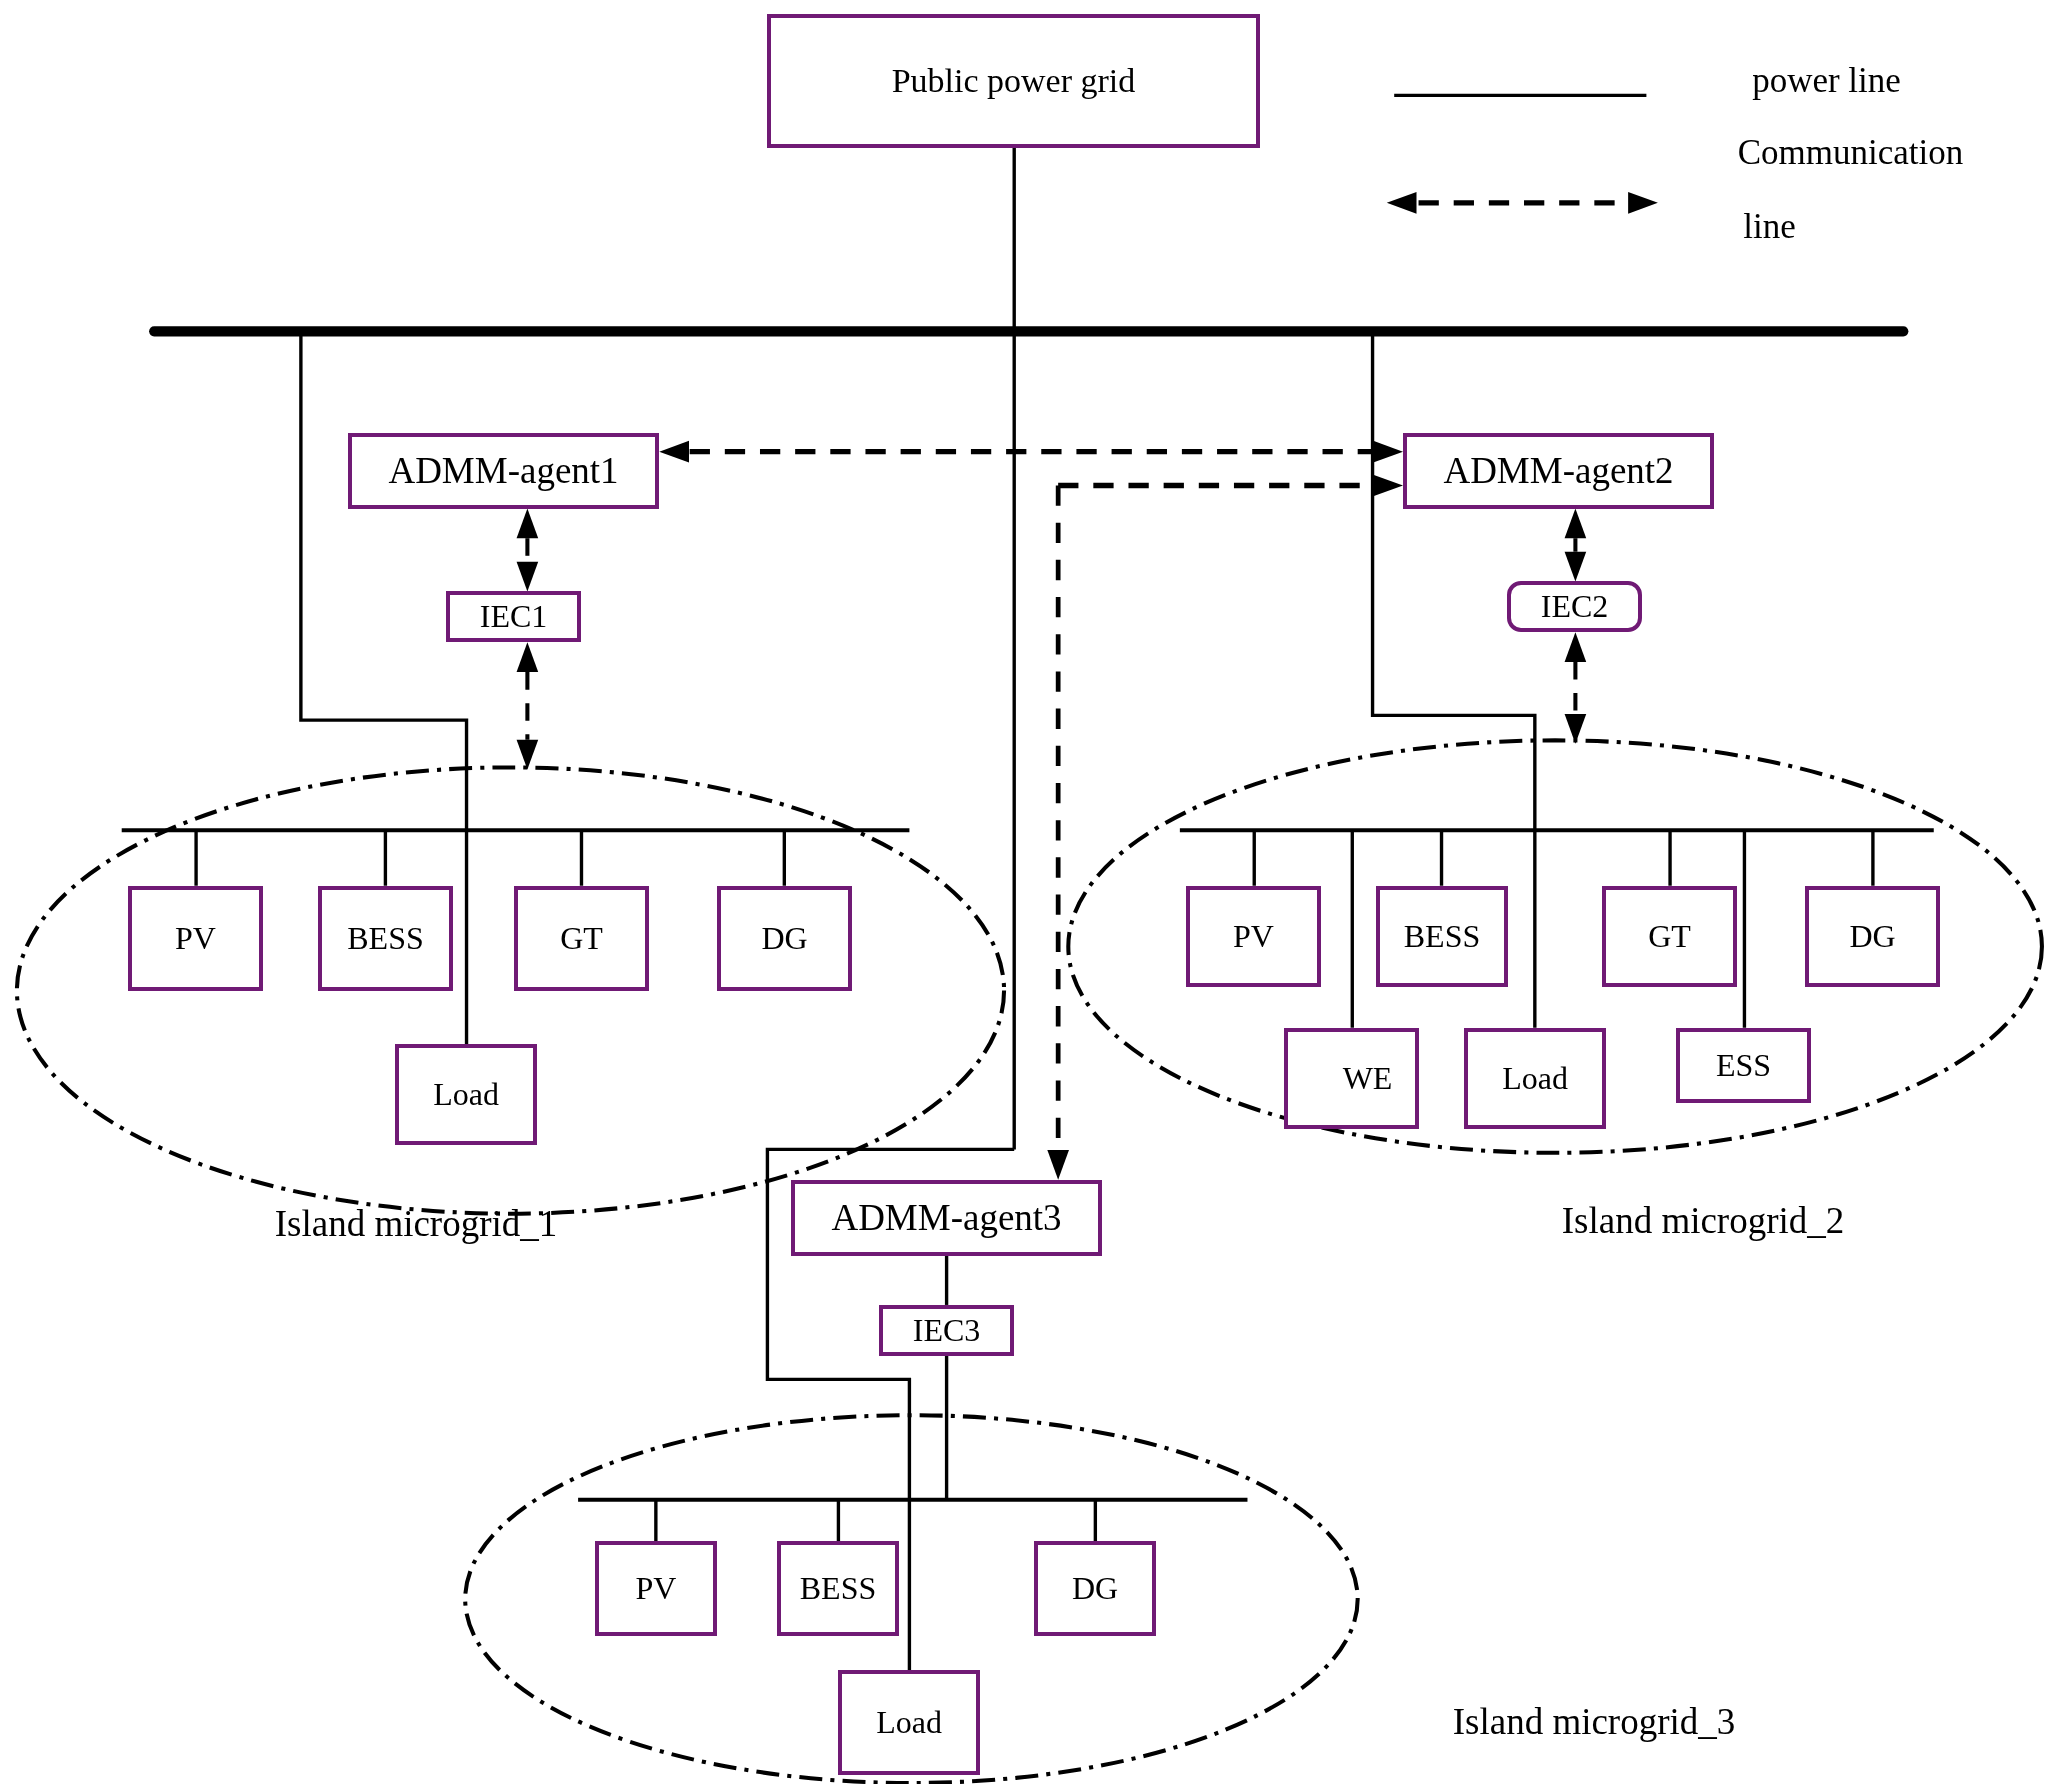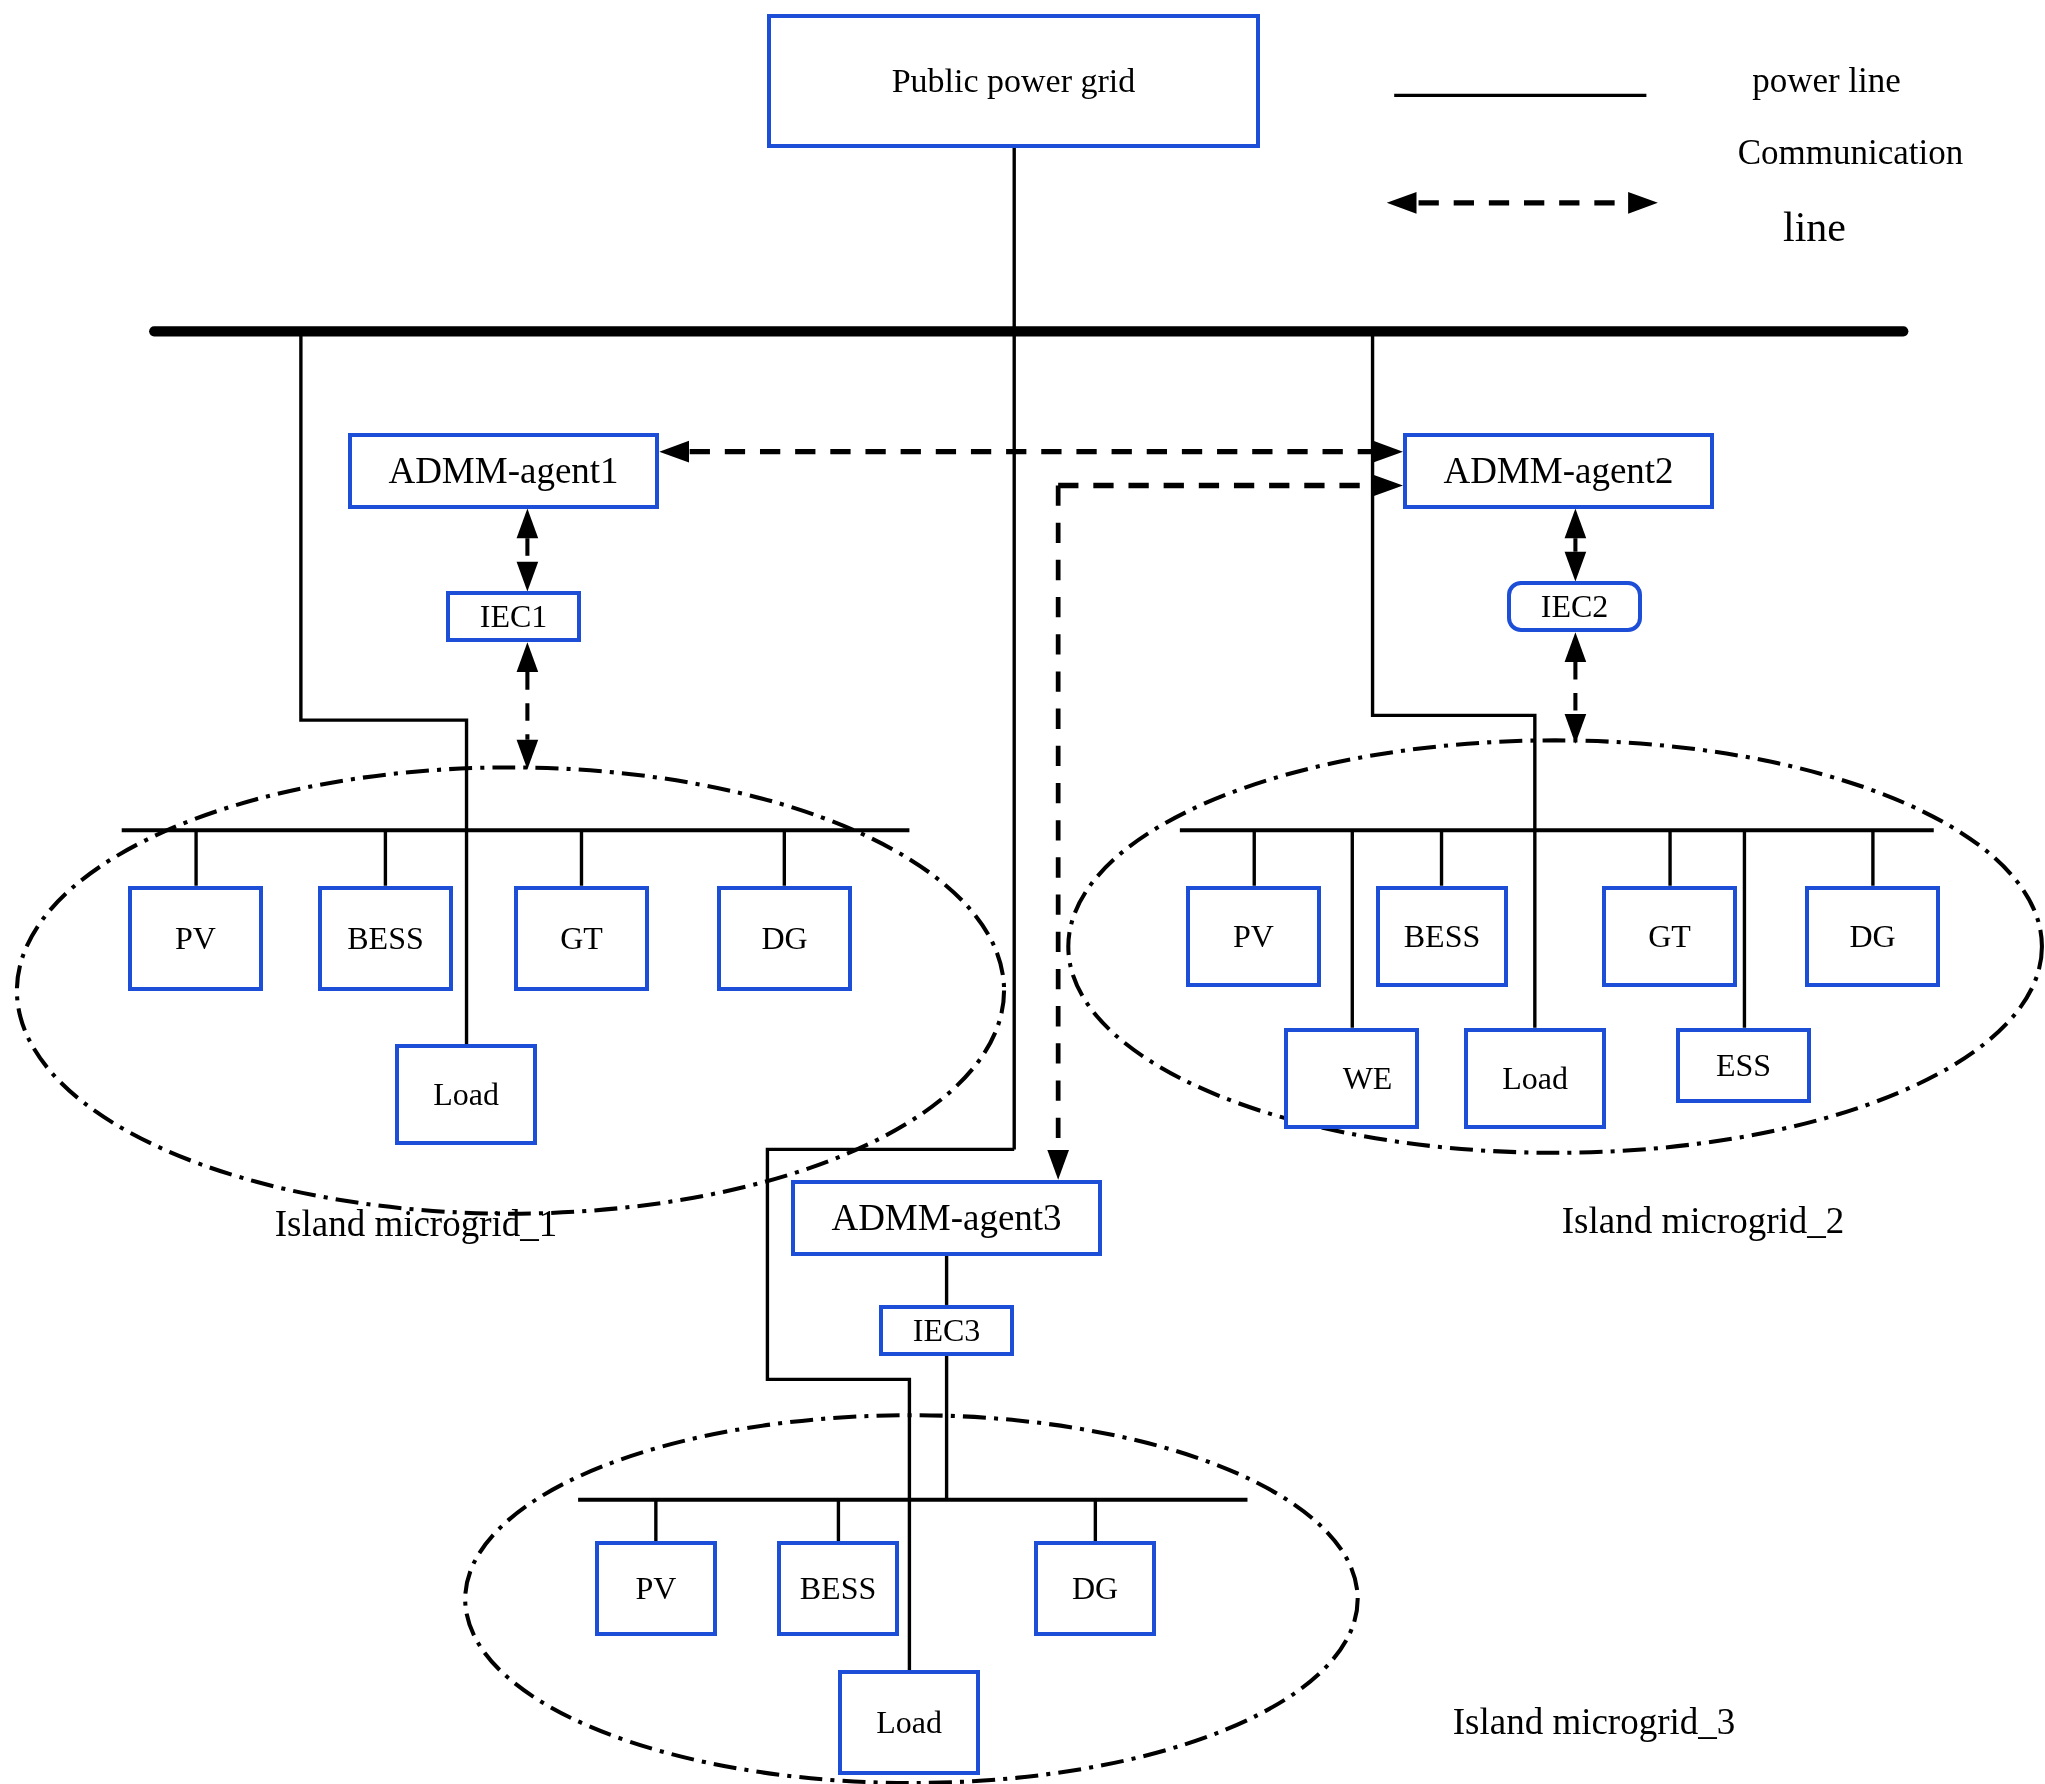--- a/index.html
+++ b/index.html
@@ -9,21 +9,21 @@
     background:#ffffff;
     font-family:"Liberation Serif","DejaVu Serif",serif;
     color:#000;
     overflow:hidden;
   }
   #wires{position:absolute;left:0;top:0;width:2046px;height:1785px;}
   .node{
     position:absolute;
     box-sizing:border-box;
     background:#ffffff;
-    border:4px solid #1d4ed8;
+    border:4px solid #701a75;
     display:flex;align-items:center;justify-content:center;
     text-align:center;line-height:1.05;
     white-space:nowrap;
   }
   .b7{border-width:4.7px;}
   .b6{border-width:4px;}
   .lbl{
     position:absolute;
     display:flex;align-items:center;justify-content:center;
     text-align:center;background:transparent;border:none;
@@ -137,16 +137,16 @@
   <div class="node b6" style="left:777px;top:1541px;width:122px;height:95px;font-size:32px;">BESS</div>
   <div class="node b6" style="left:1034px;top:1541px;width:122px;height:95px;font-size:32px;">DG</div>
   <div class="node b6" style="left:838px;top:1670px;width:142px;height:105px;font-size:32px;">Load</div>
 
   <div class="lbl" style="left:247px;top:1203px;width:338px;height:41px;font-size:37px;">Island microgrid_1</div>
   <div class="lbl" style="left:1534px;top:1200px;width:338px;height:41px;font-size:37px;">Island microgrid_2</div>
   <div class="lbl" style="left:1425px;top:1701px;width:338px;height:41px;font-size:37px;">Island microgrid_3</div>
 
   <div class="lbl" style="left:1690px;top:62px;width:273px;height:38px;font-size:35px;">power line</div>
   <div class="lbl" style="left:1703px;top:134px;width:295px;height:38px;font-size:35px;text-align:center;">Communication</div>
-  <div class="lbl" style="left:1667px;top:208px;width:295px;height:38px;font-size:42px;text-align:right;">line</div>
+  <div class="lbl" style="left:1622px;top:208px;width:295px;height:38px;font-size:35px;text-align:right;">line</div>
 
 </div>
 
 
 </body></html>

